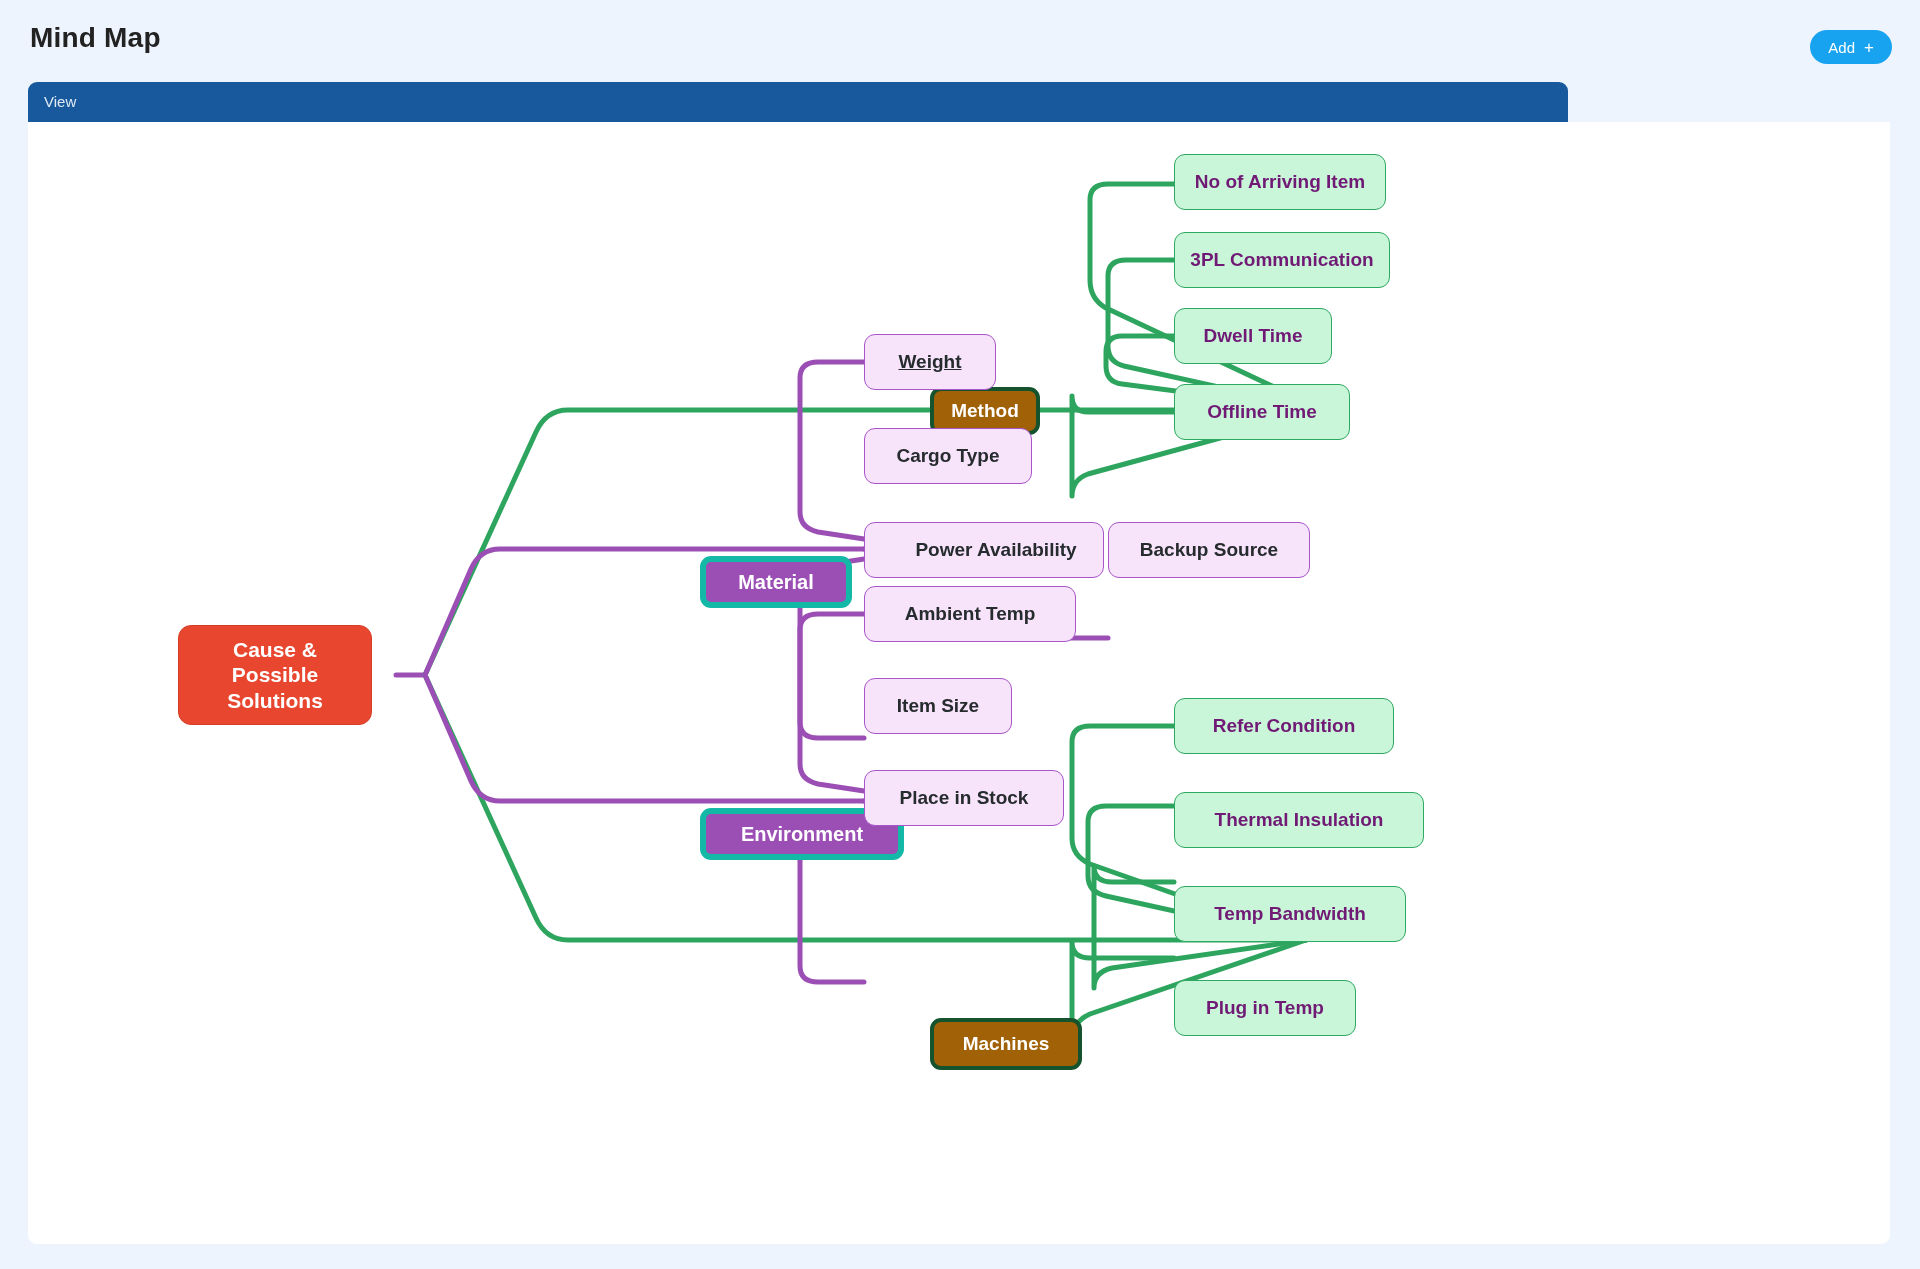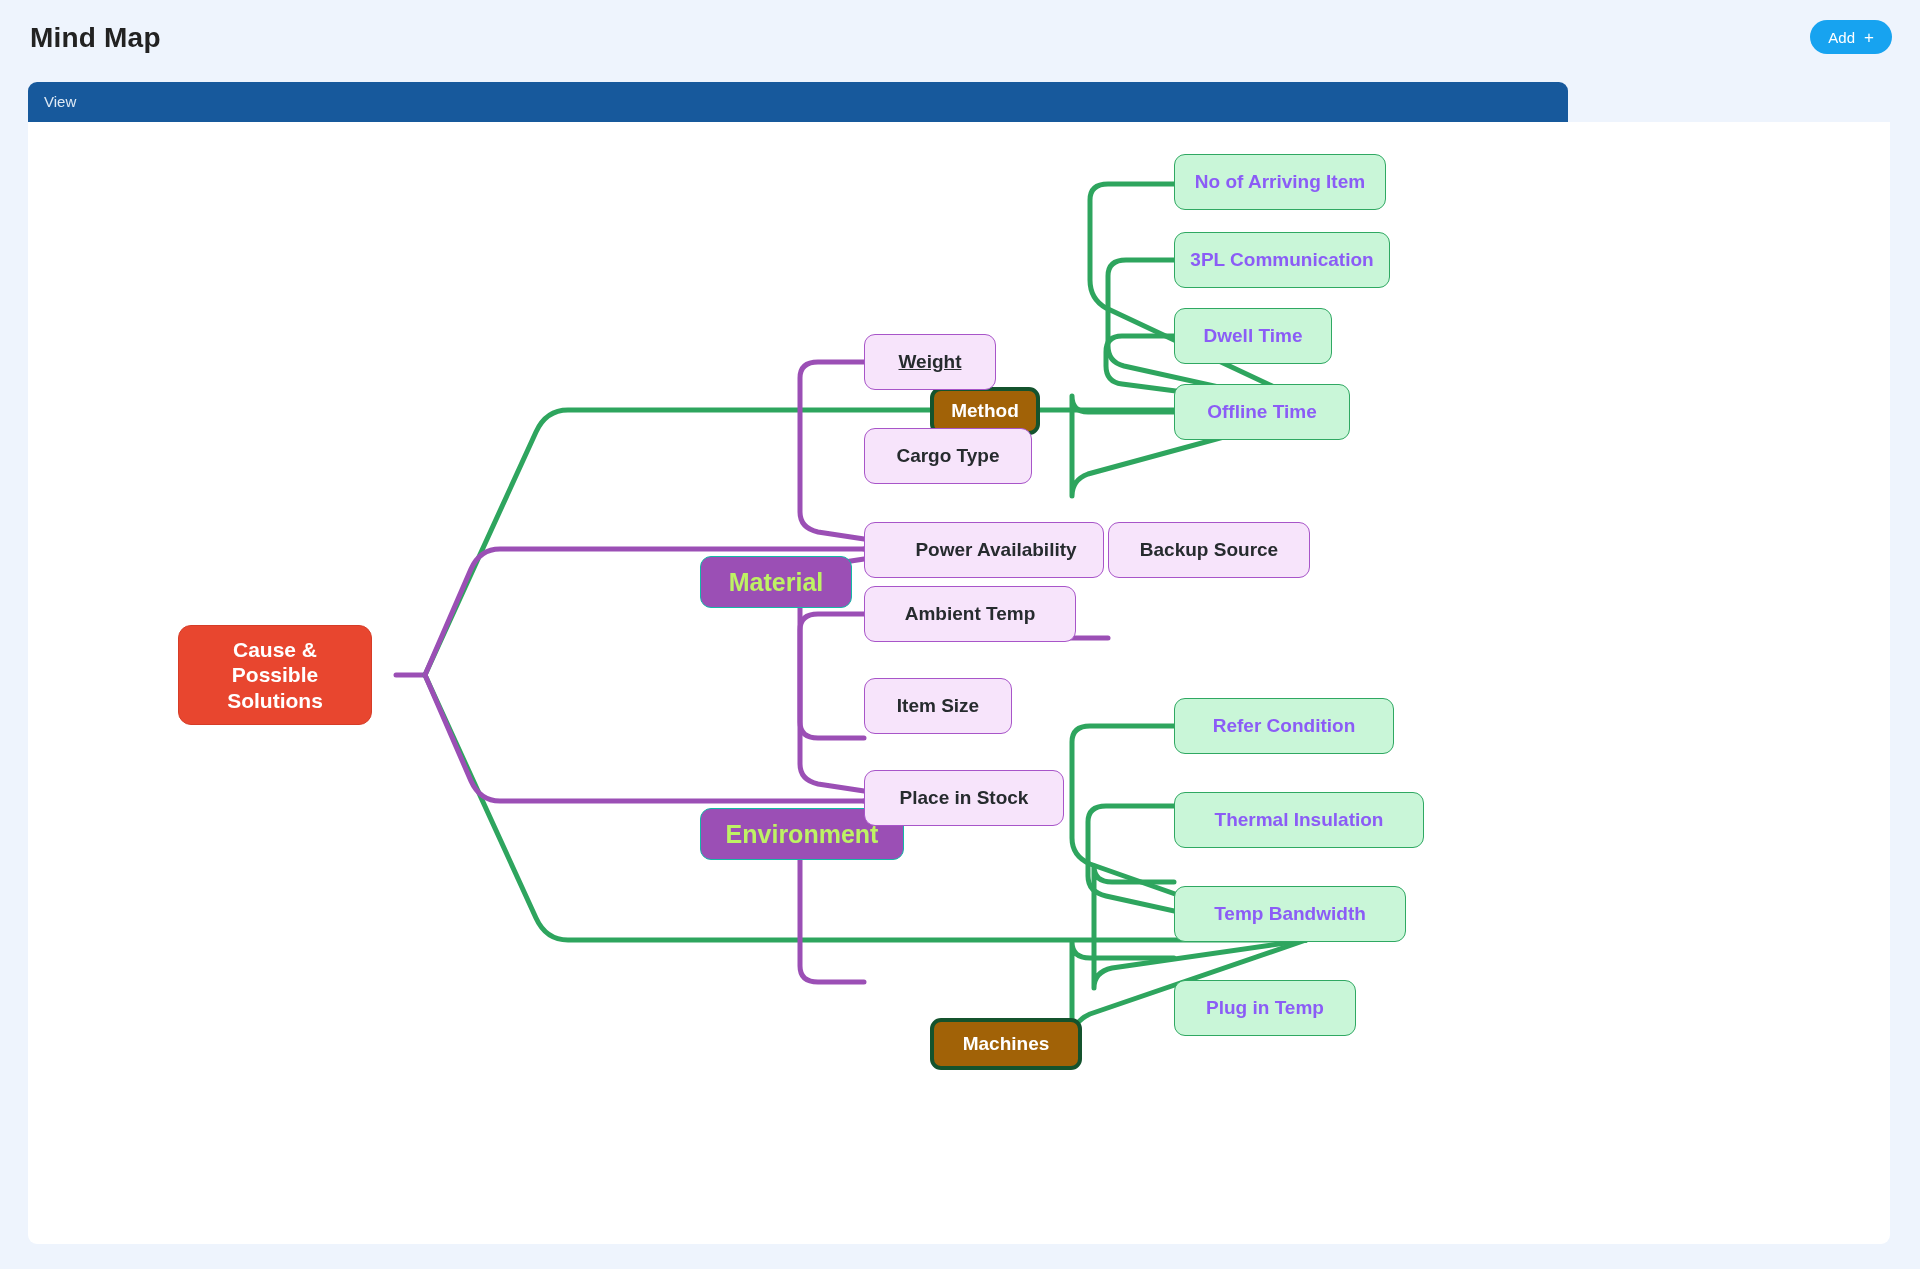--- a/index.html
+++ b/index.html
@@ -21,21 +21,21 @@
   #page-title {
     position: absolute;
     left: 30px; top: 22px;
     font-size: 28px;
     font-weight: bold;
     color: #222222;
     letter-spacing: 0.2px;
   }
   #add-button {
     position: absolute;
-    right: 28px; top: 20px;
+    right: 28px; top: 30px;
     height: 34px;
     padding: 0 18px;
     border: none;
     border-radius: 18px;
     background: #17a3f0;
     color: #ffffff;
     font-family: "Liberation Sans", sans-serif;
     font-size: 15px;
     display: flex;
     align-items: center;
@@ -98,28 +98,28 @@
     padding: 0 14px;
   }
   .node.branch-green {
     background: #a16207;
     border: 4px solid #14532d;
     color: #ffffff;
     font-size: 19px;
   }
   .node.branch-purple {
     background: #9b4fb5;
-    border: 1px solid #14b8a6;
-    color: #bef264;
-    font-size: 25px;
+    border: 6px solid #14b8a6;
+    color: #ffffff;
+    font-size: 20px;
   }
   .node.leaf-green {
     background: #c9f6d8;
     border: 1.6px solid #2fa862;
-    color: #8b5cf6;
+    color: #701a75;
     font-size: 19px;
   }
   .node.leaf-purple {
     background: #f7e4fb;
     border: 1.6px solid #a855c9;
     color: #262b2e;
     font-size: 19px;
   }
 </style>
 </head>

